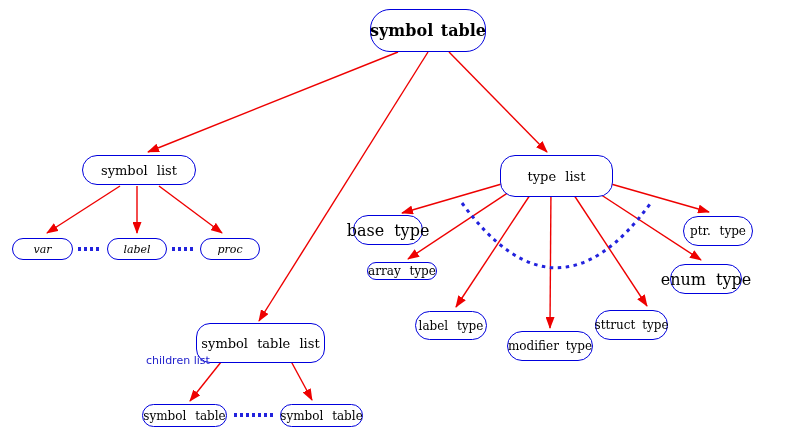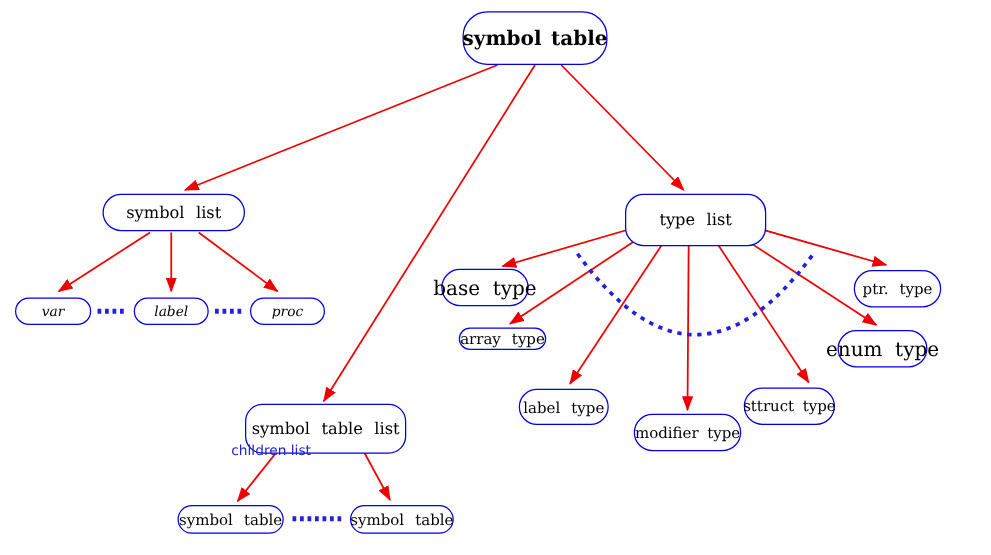--- a/index.html
+++ b/index.html
@@ -29,21 +29,20 @@
   }
   .node.root  { font-weight:bold; font-size:16px; border-radius:20px; word-spacing:2px; }
   .node.small { font-size:11px; border-radius:11px;font-style:italic; }
   .node.leaf  { font-size:12px; border-radius:12px; }
   .annotation {
     position:absolute;
     color:#2222cc;
     font-family:"DejaVu Sans", sans-serif;
     font-size:11px;
     white-space:nowrap;
-    margin-left:39px;
   }
 </style>
 </head>
 <body>
 
 <div class="canvas">
 
   <svg class="edges" width="793" height="444" viewBox="0 0 793 444" xmlns="http://www.w3.org/2000/svg">
     <defs>
       <marker id="ah" viewBox="0 0 12 9" refX="11" refY="4.5" markerWidth="12" markerHeight="9" orient="auto" markerUnits="userSpaceOnUse">

